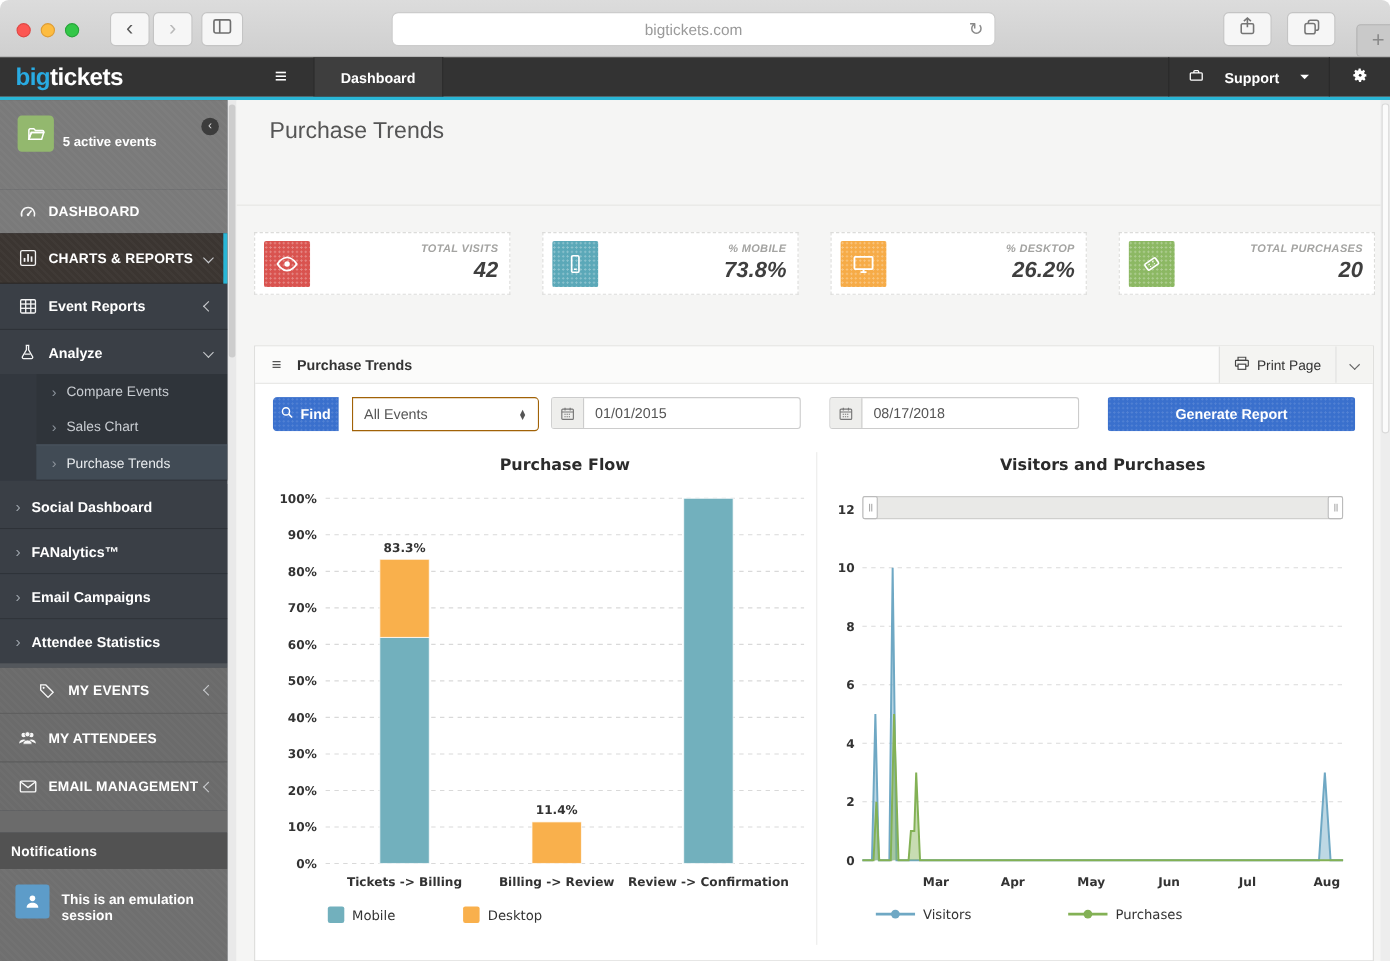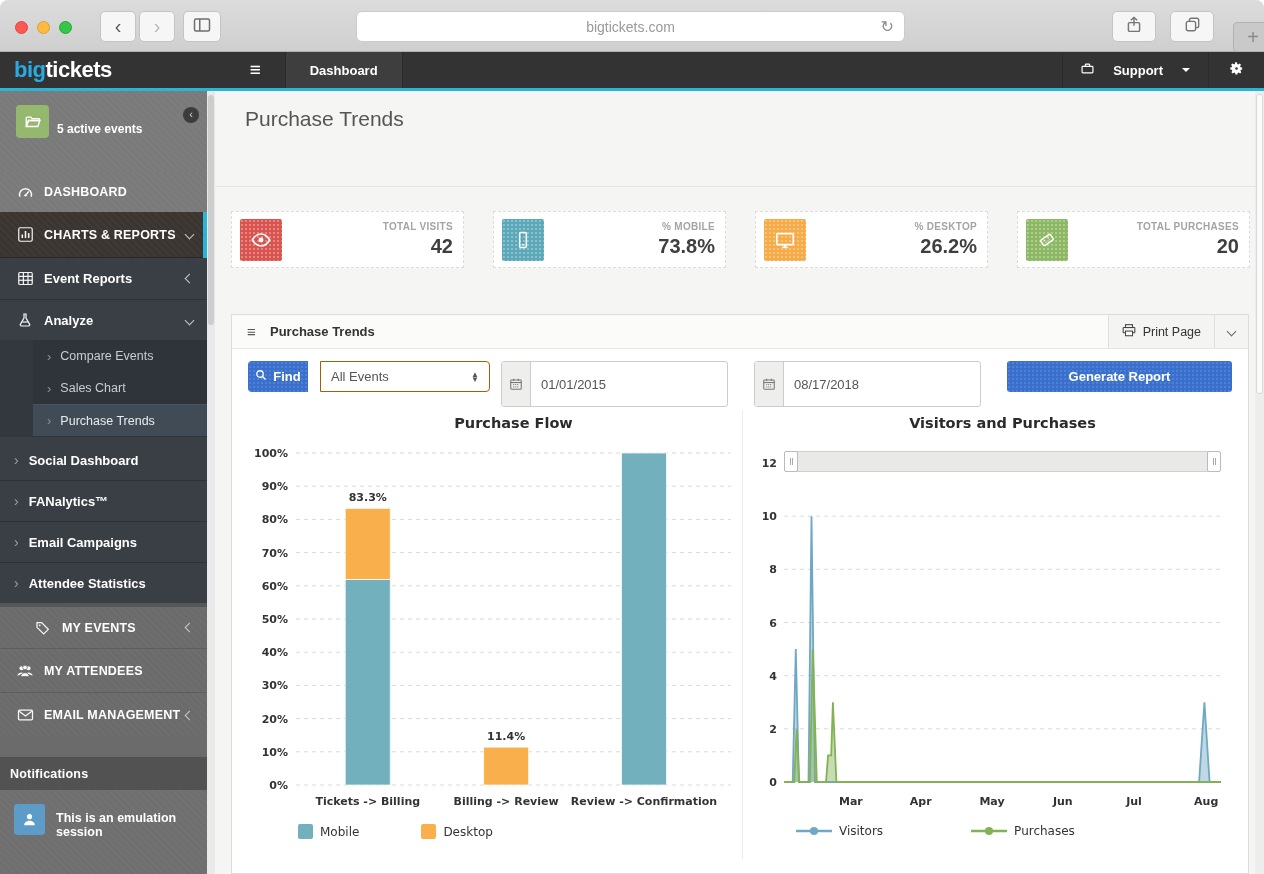--- a/index.html
+++ b/index.html
@@ -92,21 +92,21 @@
   .row-notif { top:666px; height:33px; background:#525252; padding-left:10px; }
   .row-notif .sb-label { font-size:12.5px; }
   .sb-session { position:absolute; left:0; top:699px; width:207px; height:84px; background-color:#6f6f6f; }
   .sb-session .sicon { position:absolute; left:14px; top:14px; width:31px; height:31px; background:#5d9cc9; border-radius:3px;
     display:flex; align-items:center; justify-content:center; }
   .sb-session .stext { position:absolute; left:56px; top:21px; color:#fff; font-size:12.5px; font-weight:bold; }
 
   
   .page-title { position:absolute; left:30px; top:16px; font-size:21px; color:#555; }
   .title-div { position:absolute; left:0; top:95px; width:100%; border-top:1px solid #e5e5e3; }
-  .cards { position:absolute; left:16px; top:120px; display:flex; gap:29px; }
+  .cards { position:absolute; left:16px; top:120px; display:flex; gap:29px;font-style:italic; }
   .card { width:233px; height:57px; background:#fff; border:1px dashed #dcdcda; position:relative; }
   .card .sq { position:absolute; left:8px; top:7px; width:42px; height:42px; border-radius:2px;
     display:flex; align-items:center; justify-content:center;
     background-image:radial-gradient(rgba(255,255,255,.3) 1px, transparent 1px); background-size:4px 4px; }
   .card .lbl { position:absolute; right:10px; top:9px; font-size:10px; font-weight:bold; color:#a4a4a2; letter-spacing:.3px; }
   .card .val { position:absolute; right:10px; top:23px; font-size:20px; font-weight:bold; color:#3f3f3f; }
 
   .panel { position:absolute; left:16px; top:223px; width:1018px; height:560px; background:#fff; border:1px solid #dcdcda; }
   .phead { position:absolute; left:0; top:0; width:100%; height:34px; background:#fbfbfa; border-bottom:1px solid #e7e7e5; }
   .phead .ptitle { position:absolute; left:38px; top:9px; font-size:13px; font-weight:bold; color:#333; }
@@ -116,21 +116,21 @@
   .print-caret { position:absolute; right:0; top:0; height:33px; width:34px; background:#f4f4f2;
     border-left:1px solid #e0e0de; display:flex; align-items:center; justify-content:center; }
   .blue-btn { background:#3a70cd; color:#fff; font-weight:bold; font-size:13px;
     display:flex; align-items:center; justify-content:center; gap:6px;
     background-image:radial-gradient(rgba(255,255,255,.12) 1px, transparent 1px); background-size:4px 4px; }
   .find-btn { position:absolute; left:16px; top:46px; width:60px; height:31px; border-radius:4px 0 0 4px; }
   .evt-select { position:absolute; left:76px; top:46px; width:170px; height:31px; background:#fff;
     border:1px solid #a16207; border-radius:0 4px 4px 0; display:flex; align-items:center; padding:0 10px;
     font-size:13px; color:#555;margin-left:12px; }
   .updown { margin-left:auto; display:flex; flex-direction:column; line-height:5px; font-size:8px; color:#555; }
-  .dategroup { position:absolute; top:46px; height:46px; display:flex; border:1px solid #ccc; border-radius:3px; background:#fff; }
+  .dategroup { position:absolute; top:46px; height:29px; display:flex; border:1px solid #ccc; border-radius:3px; background:#fff; }
   .dg1 { left:269px; width:227px; } .dg2 { left:522px; width:227px; }
   .dategroup .addon { width:35px; background:#eeeeec; border-right:1px solid #ccc; display:flex; align-items:center; justify-content:center; }
   .dategroup input { border:0; outline:0; flex:1; padding:0 10px; font-size:13px; color:#555; font-family:"Liberation Sans",sans-serif; background:transparent; }
   .gen-btn { position:absolute; left:775px; top:46px; width:225px; height:31px; border-radius:3px; }
 
   .chart-title { position:absolute; top:100px; text-align:center; font-family:"DejaVu Sans",sans-serif;
     font-size:14.5px; font-weight:bold; color:#2b2b2b; }
   .ct-left { left:64px; width:435px; } .ct-right { left:552px; width:437px; }
   .chart-box { position:absolute; top:124px; height:375px; }
   .cb-left { left:0; width:510px; } .cb-right { left:510px; width:508px; }

